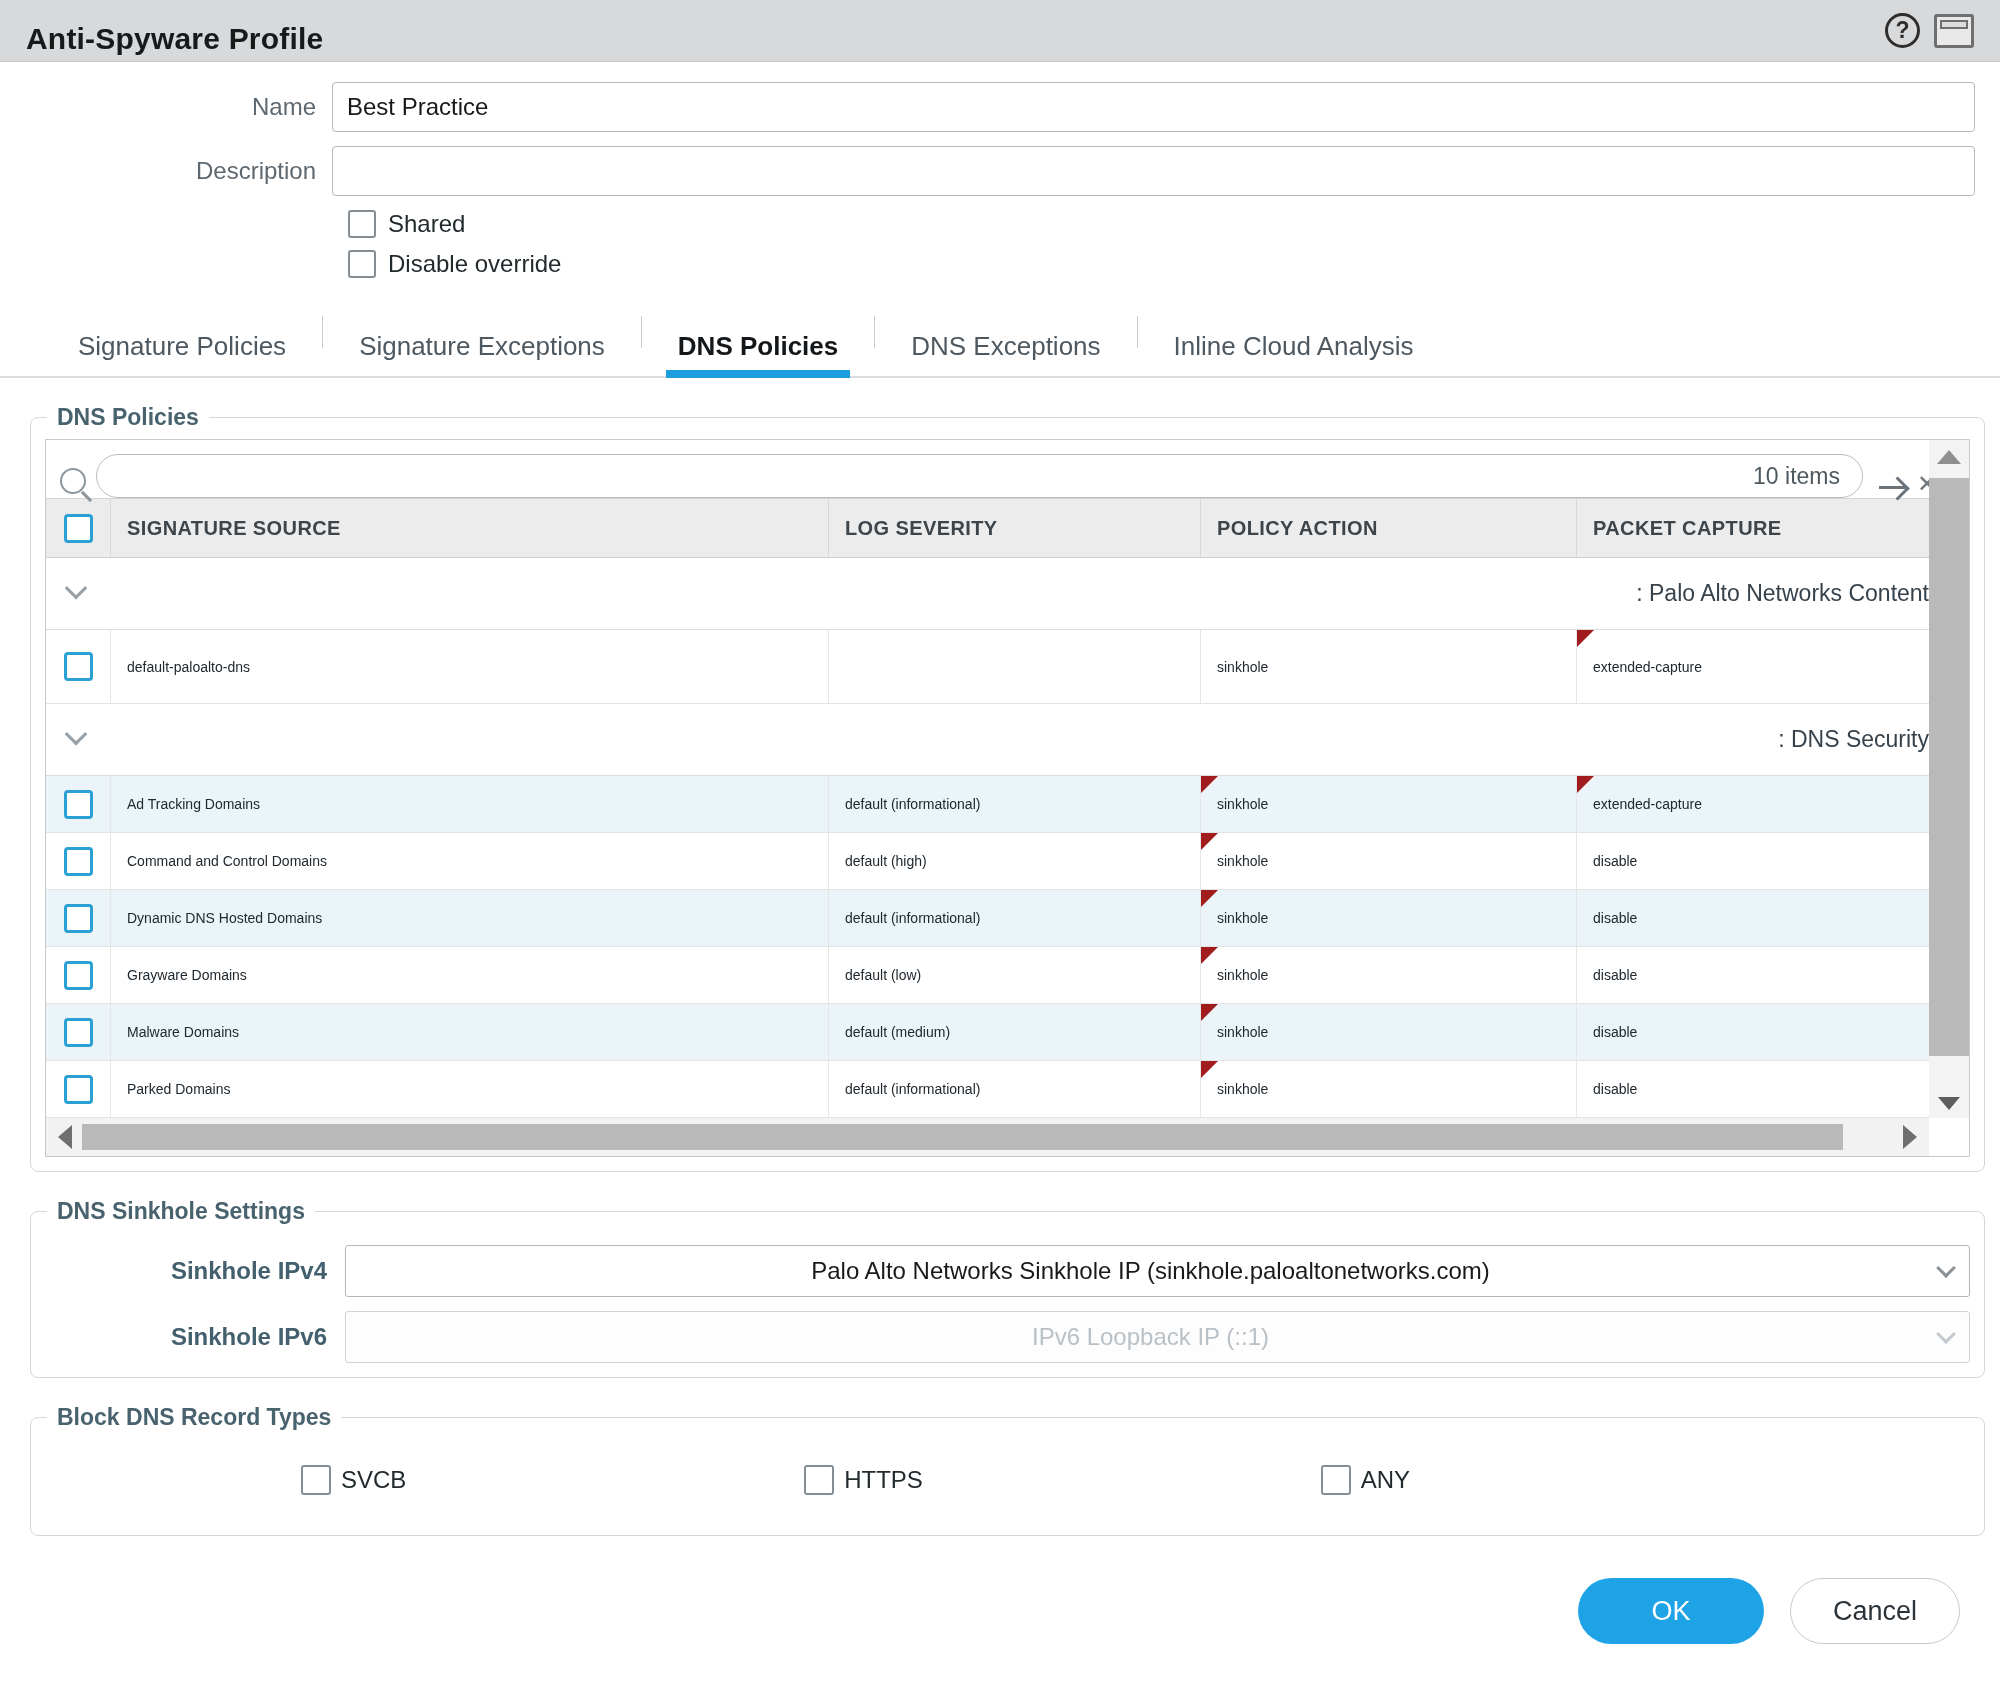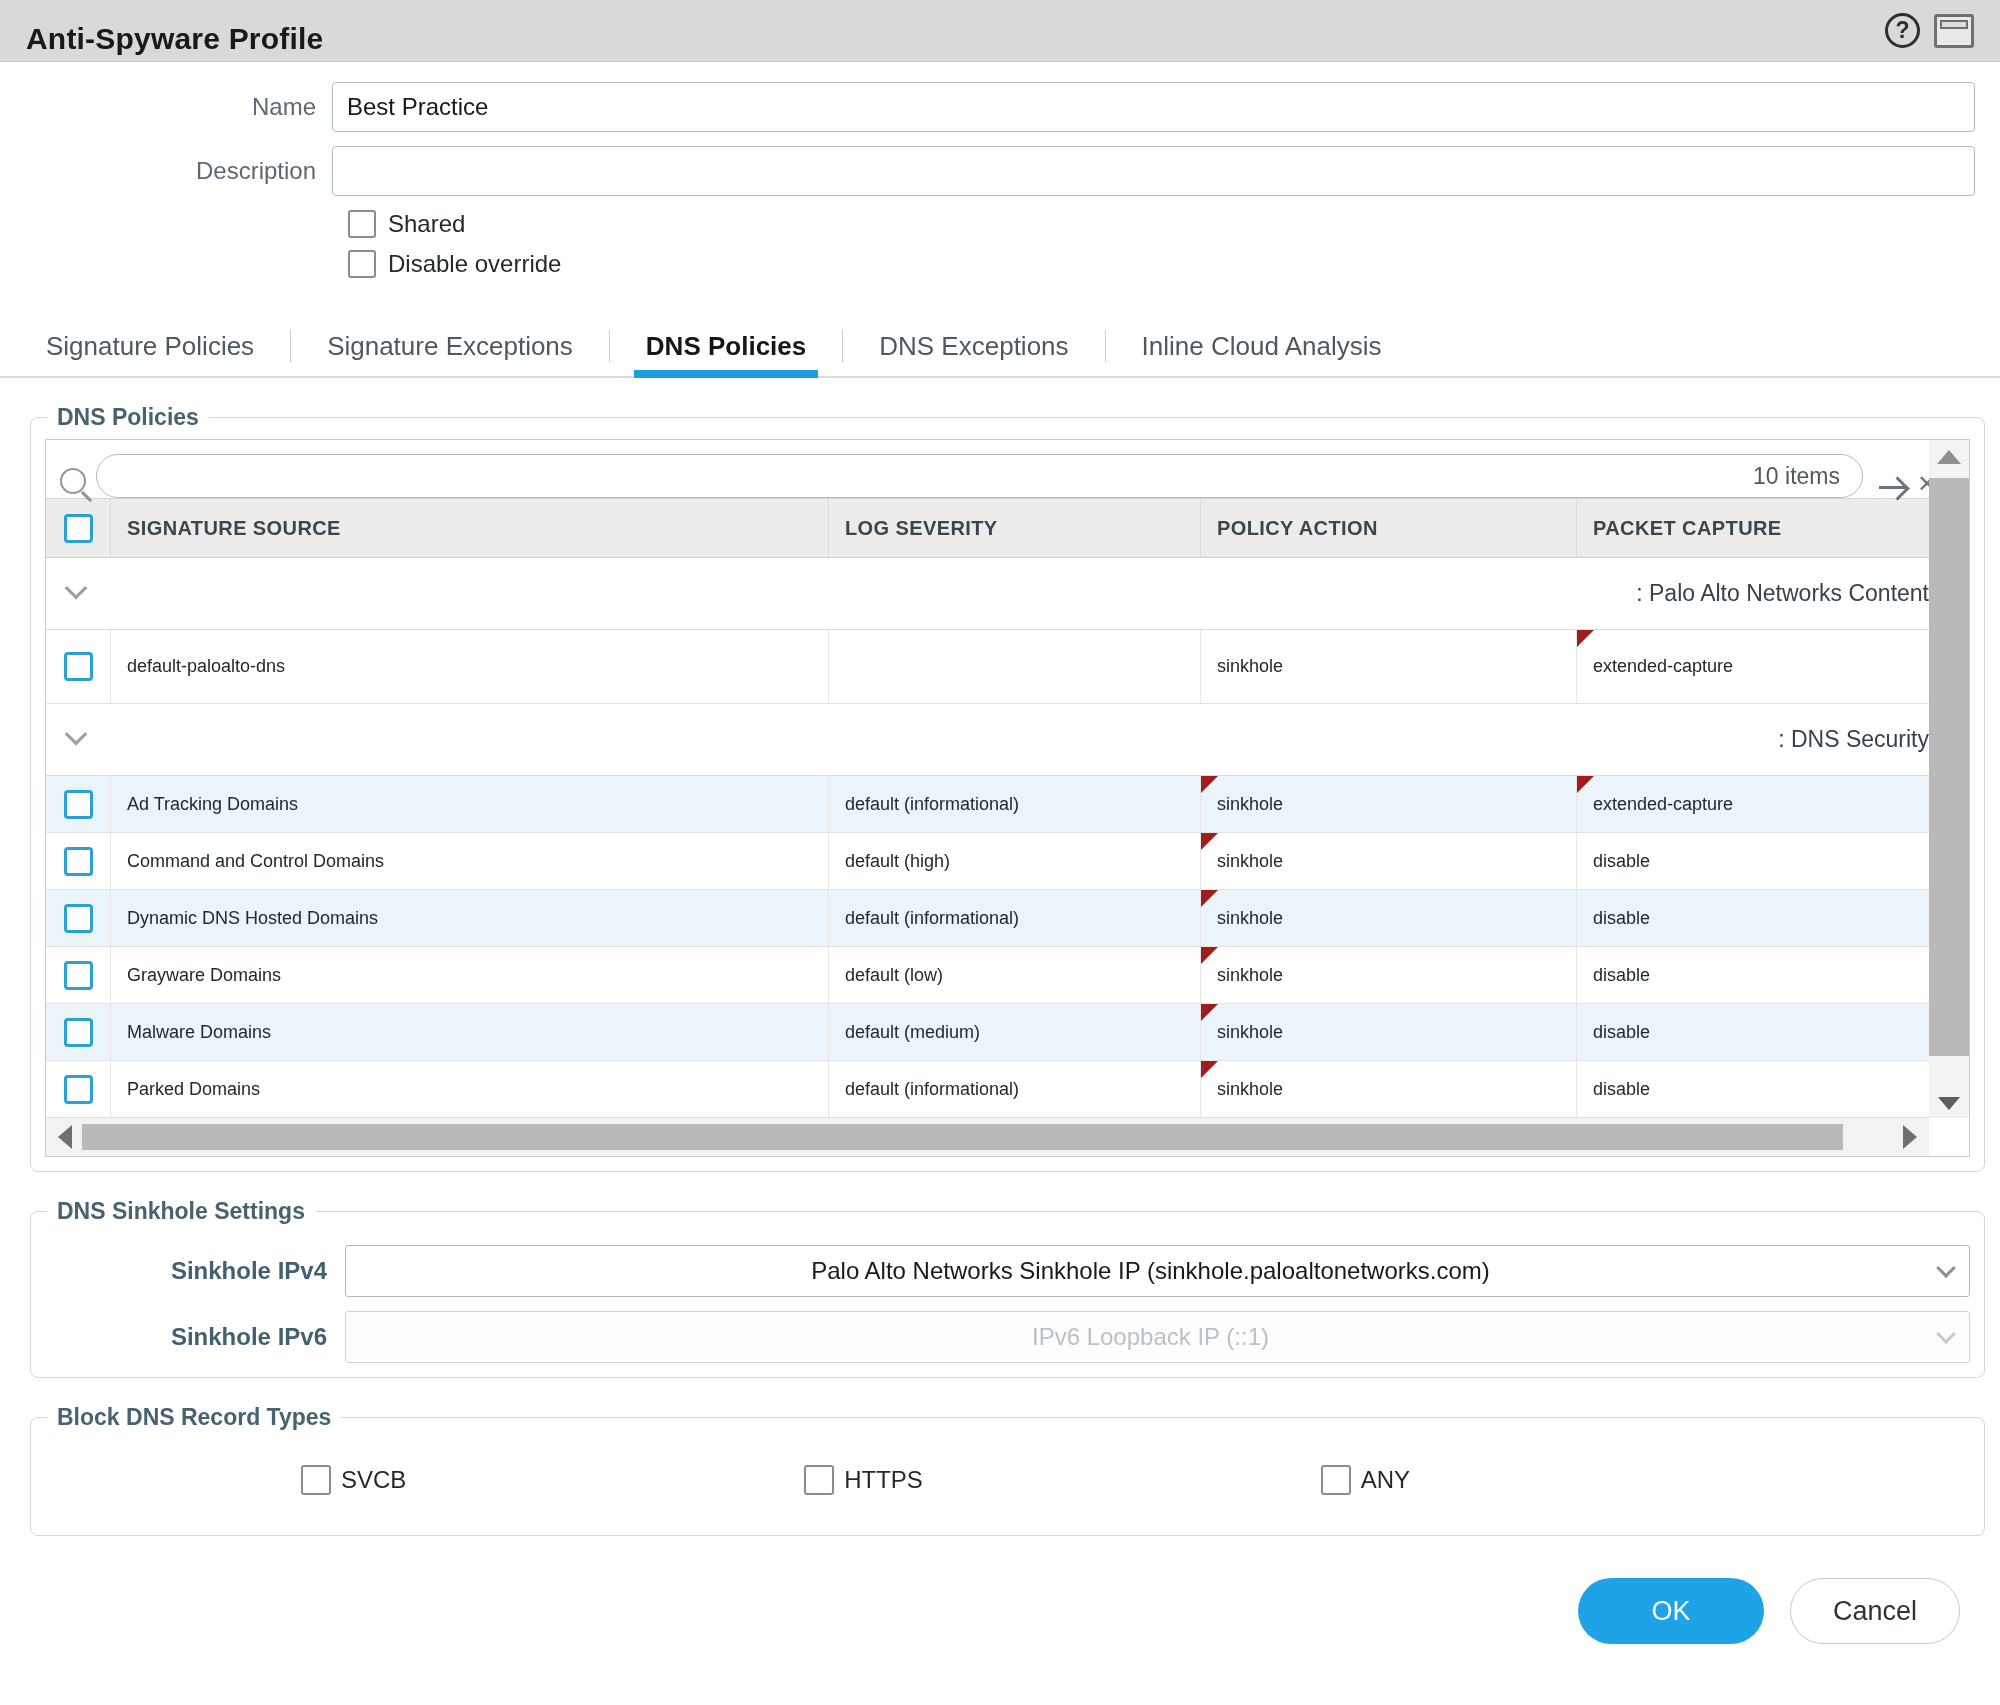--- a/index.html
+++ b/index.html
@@ -24,21 +24,21 @@
   .form-row { display:flex; align-items:center; margin-bottom:14px; }
   .form-row .lbl { width:332px; text-align:right; padding-right:16px; font-size:24px; color:#5e6870; }
   .form-row input { flex:1; margin-right:25px; height:50px; border:1px solid #b3babe;
     border-radius:4px; font-size:24px; padding:0 14px; color:#17191b;
     font-family:"Liberation Sans", sans-serif; outline:none; }
   .check-row { display:flex; align-items:center; gap:12px; margin:0 0 12px 348px; }
   .cb { width:28px; height:28px; border:2px solid #848e94; border-radius:3px; background:#fff; cursor:pointer; flex:none; }
   .check-row .clbl { font-size:24px; color:#232a2e; }
 
   
-  .tabs { display:flex; align-items:center; margin-top:38px; padding-left:40px;
+  .tabs { display:flex; margin-top:38px; padding-left:72px;
     border-bottom:2px solid #dadddf; height:62px; }
   .tab { font-size:26px; color:#4d5861; padding:0 6px; height:100%; display:flex;
     align-items:center; position:relative; cursor:pointer; }
   .tab-sep { width:1px; height:32px; background:#c7cdd1; margin:0 30px; }
   .tab.active { font-weight:700; color:#14171a; }
   .tab.active::after { content:""; position:absolute; left:-6px; right:-6px; bottom:-2px;
     height:8px; background:#1d9fdf; }
 
   
   fieldset { border:1px solid #d2d8da; border-radius:8px; margin:26px 15px 0 30px; padding:6px 14px 14px 14px; }
@@ -68,21 +68,21 @@
     letter-spacing:.4px; color:#3d454b; border-left:1px solid #d9d9d9; height:100%; }
   .hcell.first { border-left:none; justify-content:center; padding-left:0; }
   .cb-blue { width:29px; height:29px; border:3px solid #2aa0d4; border-radius:4px; background:#fff; cursor:pointer; flex:none; }
 
   .group-row { height:72px; display:flex; align-items:center; padding-left:22px; gap:16px;
     border-bottom:1px solid #dcdcdc; background:#fff; cursor:pointer;justify-content:space-between; }
   .chev-down { width:16px; height:16px; border-left:3px solid #98a1a7; border-bottom:3px solid #98a1a7;
     transform:rotate(-45deg) translate(2px,-2px); margin-top:-6px; flex:none; }
   .group-lbl { font-size:23px; color:#36424c; }
 
-  .data-row { height:57px; border-bottom:1px solid #e3e3e3; font-size:18px; color:#212930; cursor:pointer; }
+  .data-row { height:57px; border-bottom:1px solid #e3e3e3; font-size:14px; color:#212930; cursor:pointer; }
   .data-row.tall { height:74px; }
   .data-row.stripe { background:#ebf4f8; }
   .cell { display:flex; align-items:center; padding-left:16px; border-left:1px solid #e6e6e6;
     height:100%; position:relative; }
   .cell.first { border-left:none; justify-content:center; padding-left:0; }
   .flag { position:absolute; top:0; left:0; width:17px; height:17px; background:#a11d1d;
     clip-path:polygon(0 0, 100% 0, 0 100%); }
 
   
   .vscroll { position:absolute; top:0; right:0; bottom:38px; width:40px; background:#f3f3f4; }

